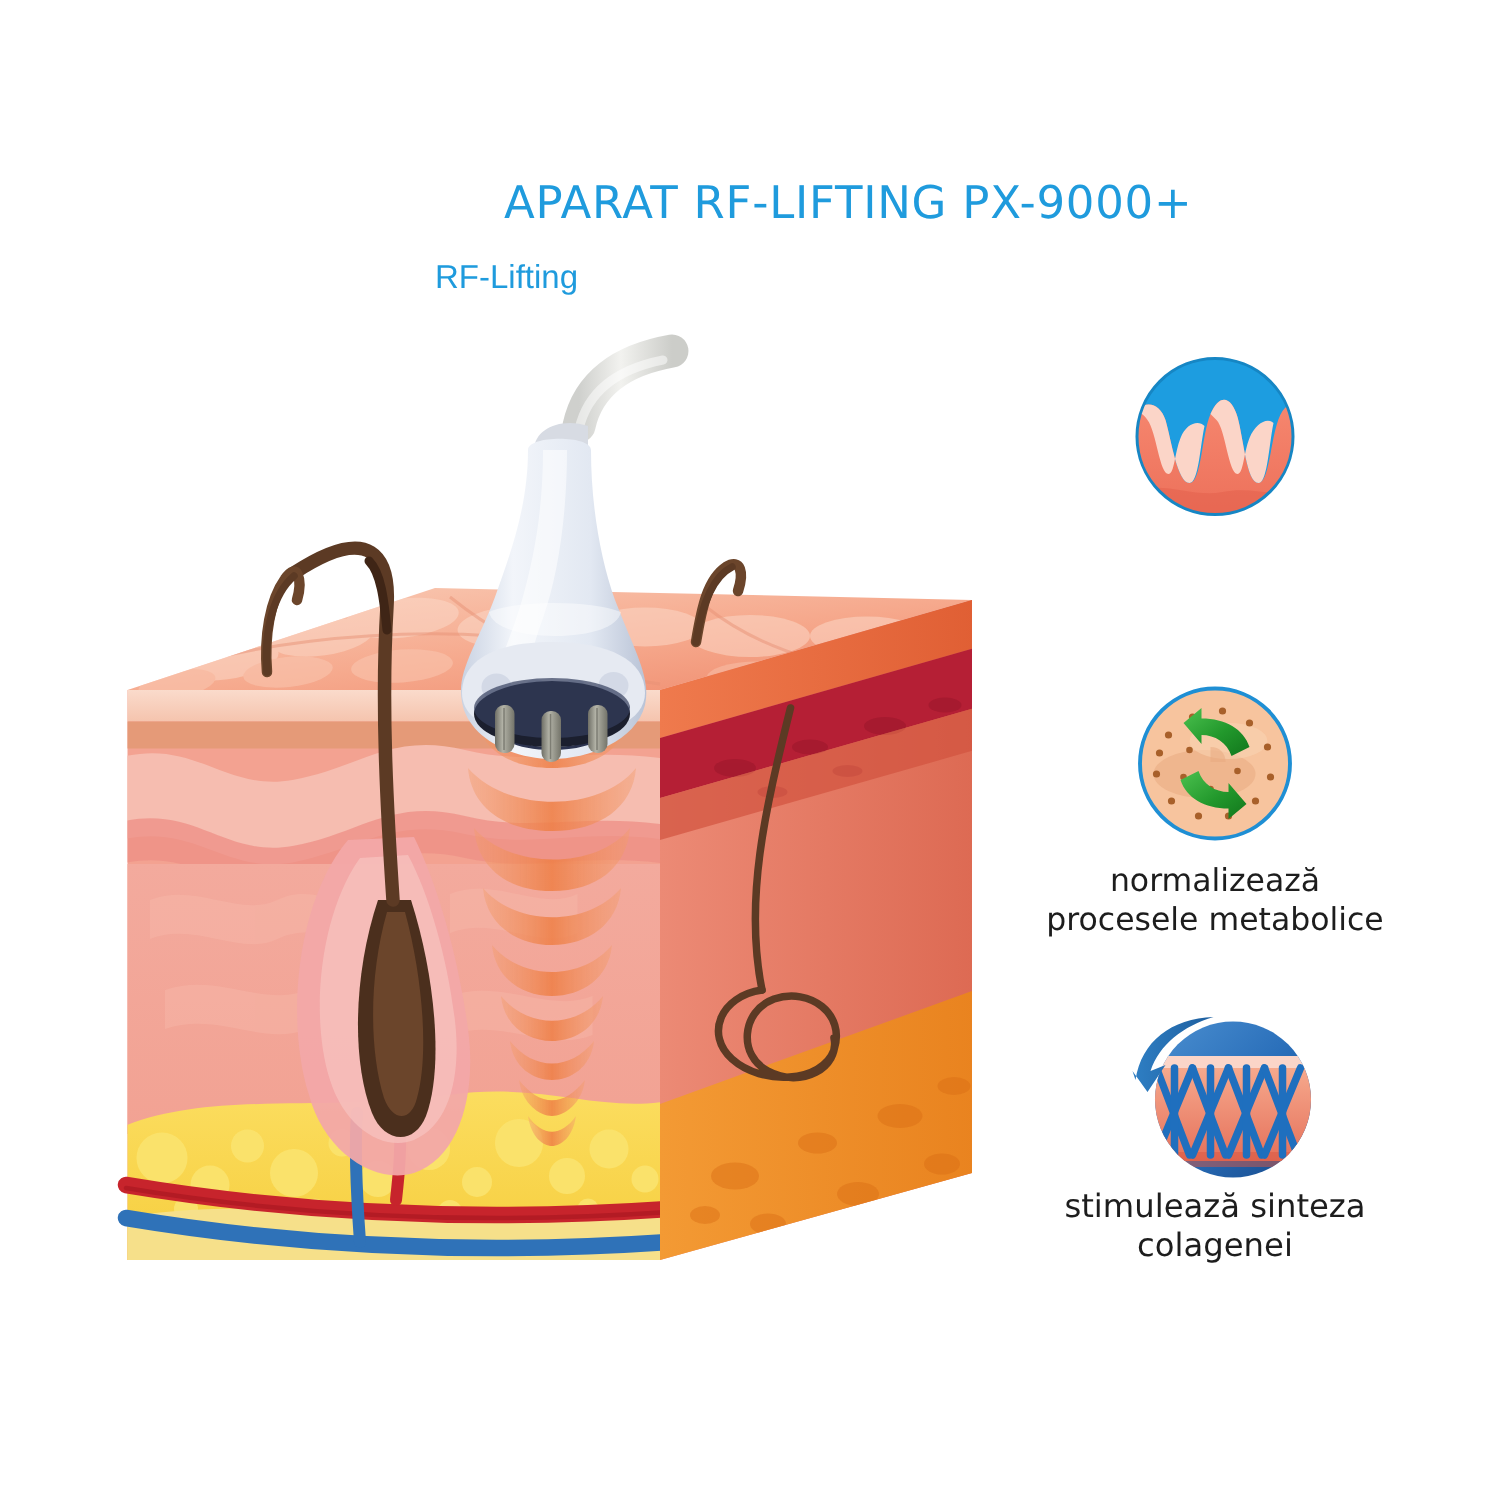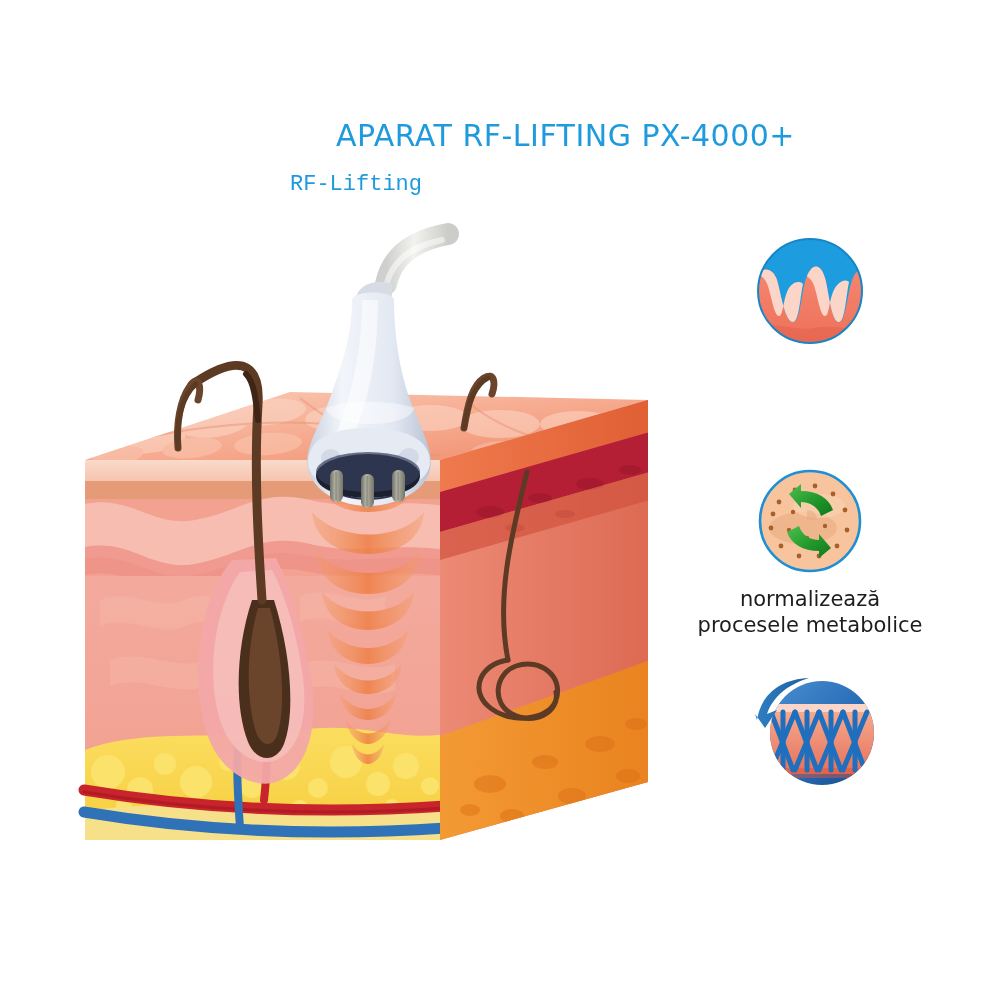--- a/index.html
+++ b/index.html
@@ -18,21 +18,21 @@
     left:336px; top:118px;
     font-family:"DejaVu Sans", sans-serif;
     font-size:30px;
     letter-spacing:0.5px;
     color:#1f9bdd;
     white-space:nowrap;
   }
   .subtitle{
     position:absolute;
     left:290px; top:172px;
-    font-family:Liberation Mono, monospace;
+    font-family:Liberation Sans, sans-serif;
     font-size:22px;
     color:#1f9bdd;
     white-space:nowrap;
   }
 
   
   .feature{
     position:absolute;
     width:300px;
     left:660px;
@@ -45,21 +45,21 @@
   }
   .feature .caption{
     margin-top:10px;
     font-family:"DejaVu Sans", sans-serif;
     font-size:21px;
     line-height:26px;
     color:#1d1d1d;
     white-space:pre-line;
   }
   #feature-1{top:236px;}
-  #feature-2{top:466px;}
+  #feature-2{top:454px;}
   #feature-3{top:672px;}
   #feature-3 .caption{font-size:21.5px;}
 
   svg{display:block;overflow:visible;}
   .illus{position:absolute;left:0;top:0;}
 </style>
 </head>
 <body>
 
 <div id="stage">
@@ -297,21 +297,21 @@
         <rect x="392" y="470" width="13" height="32" rx="6" fill="url(#gPin)"></rect>
         <g stroke="#5f5f57" stroke-width="1" opacity="0.6">
           <line x1="336" y1="472" x2="336" y2="500"></line>
           <line x1="367" y1="476" x2="367" y2="506"></line>
           <line x1="398" y1="472" x2="398" y2="500"></line>
         </g>
       </g>
     </g>
   </svg>
 
-  <div class="title">APARAT RF-LIFTING PX-4000+</div>
+  <div class="title">APARAT RF-LIFTING PX-9000+</div>
   <div class="subtitle">RF-Lifting</div>
 
   <div class="feature" id="feature-1">
     <div class="circle-wrap">
       <svg width="110" height="110" viewBox="0 0 110 110">
         <defs>
           <clipPath id="c1">
               <circle cx="55" cy="55" r="52"></circle>
             </clipPath>
           <linearGradient id="g1skin" x1="0" y1="0" x2="0" y2="1">
@@ -416,15 +416,17 @@
             <path d="M16,34 L16,92"></path>
               <path d="M40,34 L40,92"></path>
             <path d="M64,34 L64,92"></path>
               <path d="M88,34 L88,92"></path>
           </g>
         </g>
 
         <path d="M-10,42 C-6,16 14,1 42,0 C22,6 6,18 0,36 L10,32 L-2,50 L-12,36 Z" fill="url(#g3arr)"></path>
       </svg>
     </div>
+    <div class="caption">stimulează sinteza
+colagenei</div>
   </div>
 
 </div>
 
 </body></html>

